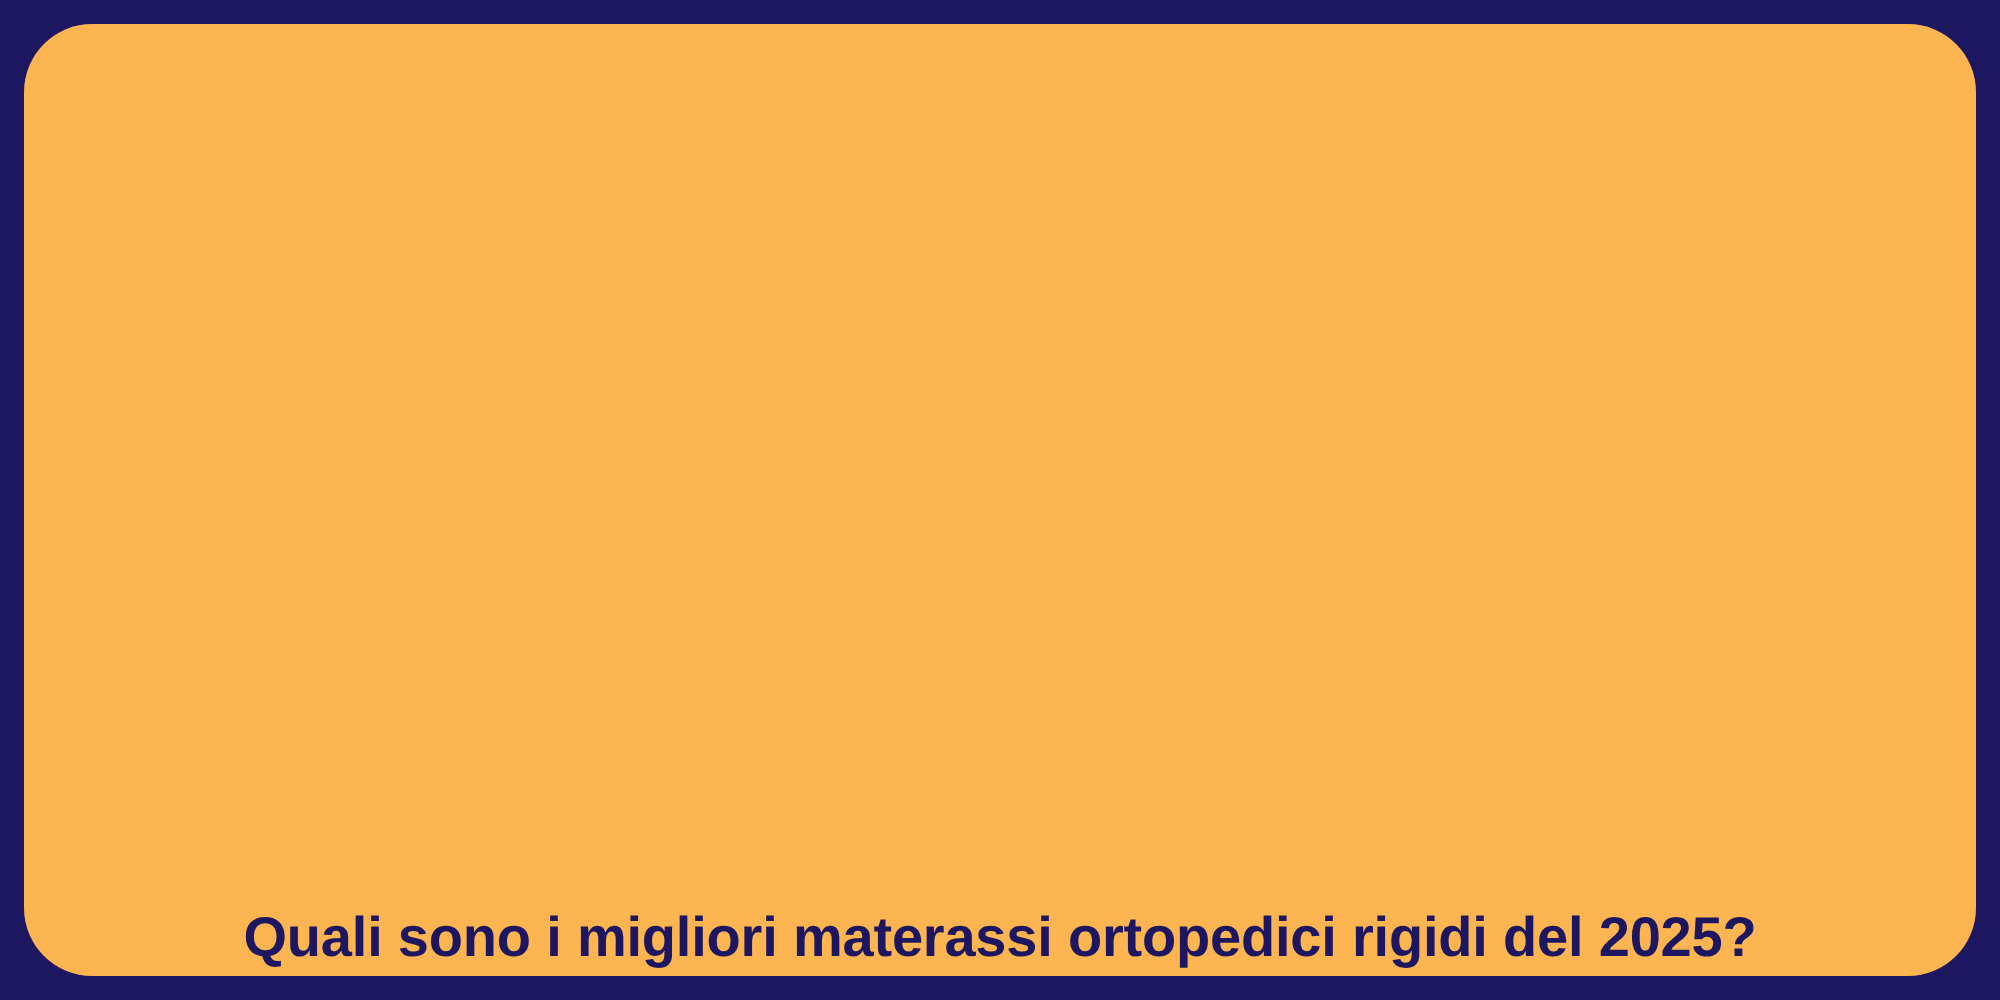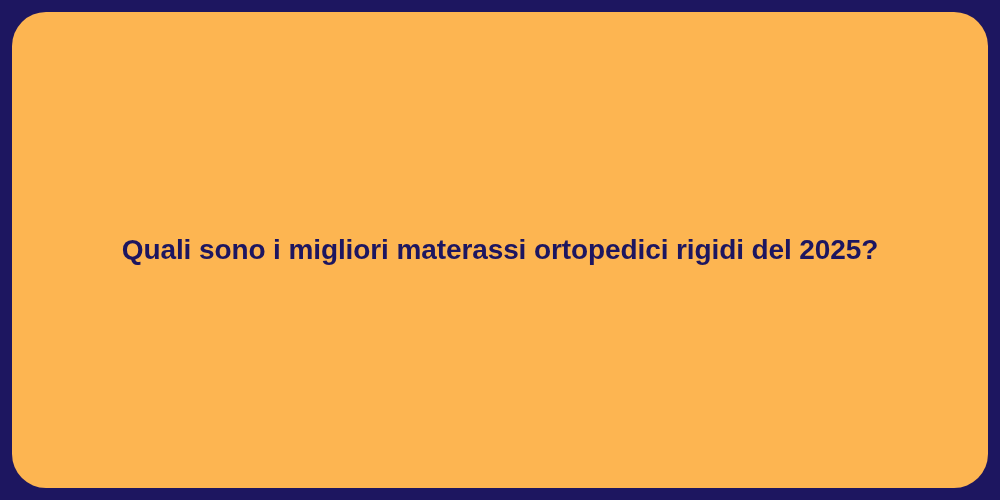--- a/index.html
+++ b/index.html
@@ -27,21 +27,21 @@
   #banner-card {
     position: absolute;
     left: 12px;
     top: 12px;
     right: 12px;
     bottom: 12px;
     box-sizing: border-box;
     background: #fdb551;
     border-radius: 34px;
     display: flex;
-    align-items: center;
+    align-items: flex-end;
     justify-content: center;
     padding: 0 40px;
     overflow: hidden;
   }
 
   
   #banner-headline {
     margin: 0;
     font-family: "Liberation Sans", sans-serif;
     font-size: 28px;

